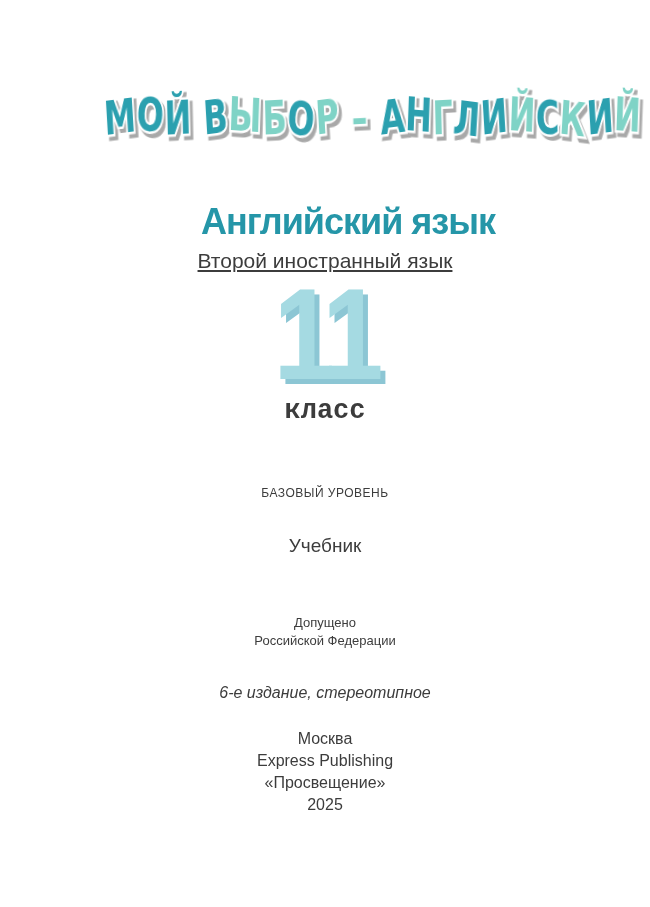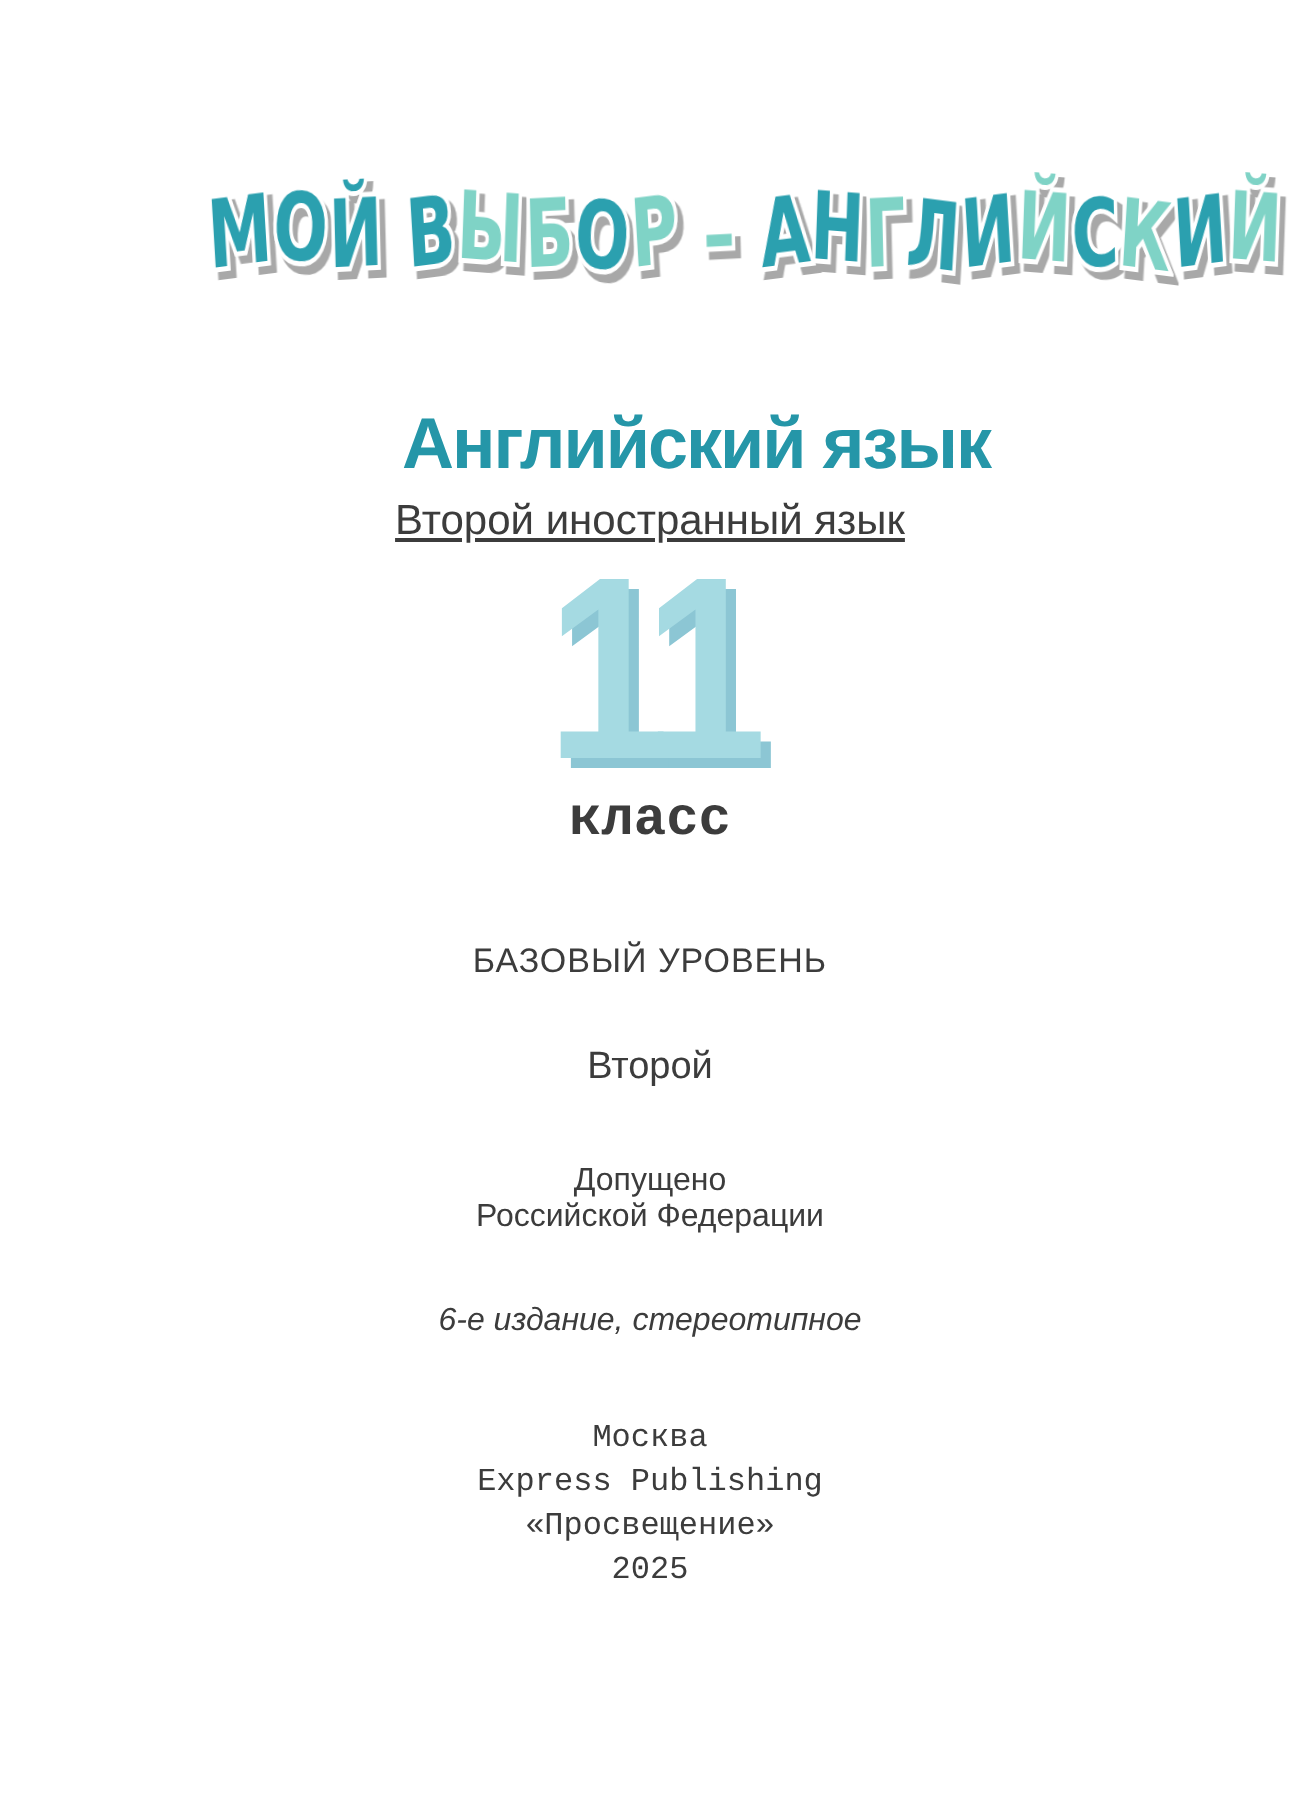--- a/index.html
+++ b/index.html
@@ -76,69 +76,68 @@
   .grade-label {
     margin-top: 14px;
     font-size: 27px;
     line-height: 30px;
     font-weight: 700;
     font-family: Liberation Mono, monospace;
   }
 
   
   .level {
-    margin-top: 44px;
-    font-size: 17px;
+    margin-top: 56px;
+    font-size: 12px;
     line-height: 22px;
     letter-spacing: 0.5px;
   }
   .book-type {
     margin-top: 30px;
     font-size: 19px;
     line-height: 24px;
   }
 
   
   .approval {
-    margin-top: 36px;
-    font-size: 16px;
+    margin-top: 56px;
+    font-size: 13px;
     line-height: 18px;
   }
   .edition {
     margin-top: 34px;
     font-size: 16px;
     line-height: 18px;
     font-style: italic;
   }
   .imprint {
-    margin-top: 38px;
+    margin-top: 26px;
     font-size: 16px;
     line-height: 22px;
-    font-family: Liberation Mono, monospace;
   }
   .text-line { white-space: pre; }
 </style>
 </head>
 <body>
 
 <div class="page">
 
   <div class="logo"><span class="logo-letter dark">М</span><span class="logo-letter dark">О</span><span class="logo-letter dark">Й</span><span class="logo-letter dark"> </span><span class="logo-letter dark">В</span><span class="logo-letter light">Ы</span><span class="logo-letter light">Б</span><span class="logo-letter dark">О</span><span class="logo-letter light">Р</span><span class="logo-letter dark"> </span><span class="logo-letter light">–</span><span class="logo-letter dark"> </span><span class="logo-letter dark">А</span><span class="logo-letter dark">Н</span><span class="logo-letter light">Г</span><span class="logo-letter dark">Л</span><span class="logo-letter dark">И</span><span class="logo-letter light">Й</span><span class="logo-letter dark">С</span><span class="logo-letter light">К</span><span class="logo-letter dark">И</span><span class="logo-letter light">Й</span></div>
 
   <h1 class="title">Английский язык</h1>
 
   <div class="subtitle">Второй иностранный язык</div>
 
   <div class="grade-number">11</div>
 
   <div class="grade-label">класс</div>
 
   <div class="level">БАЗОВЫЙ УРОВЕНЬ</div>
 
-  <div class="book-type">Второй</div>
+  <div class="book-type">Учебник</div>
 
   <div class="approval">
       <div class="text-line">Допущено</div>
       <div class="text-line">Российской Федерации</div>
     </div>
 
   <div class="edition">6-е издание, стереотипное</div>
 
   <div class="imprint">
       <div class="text-line">Москва</div>

